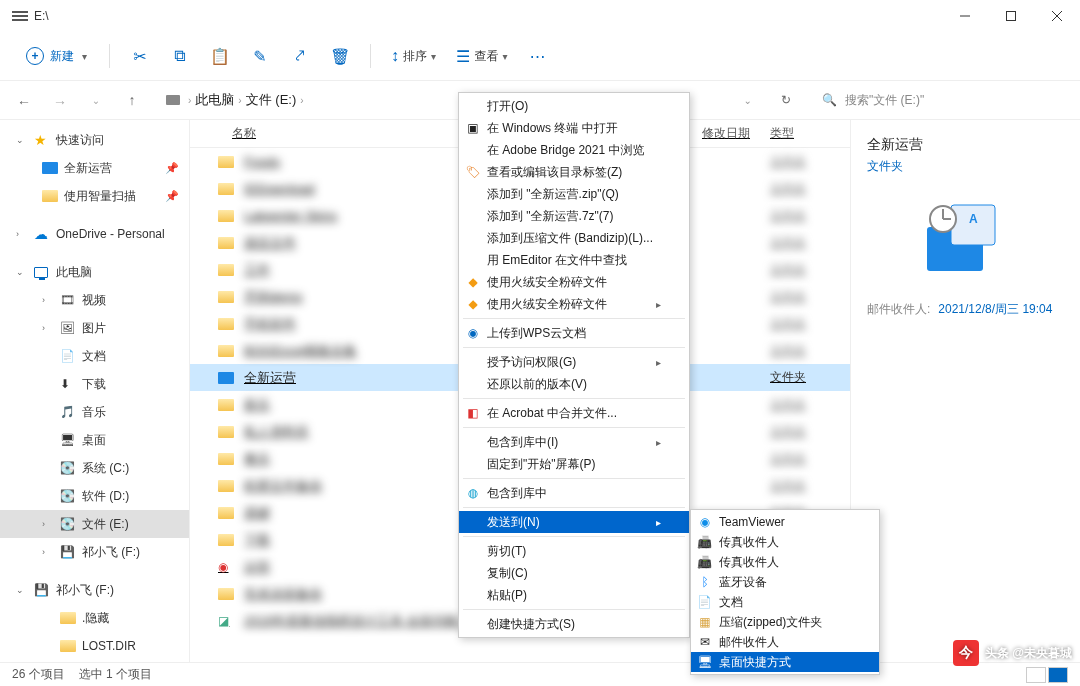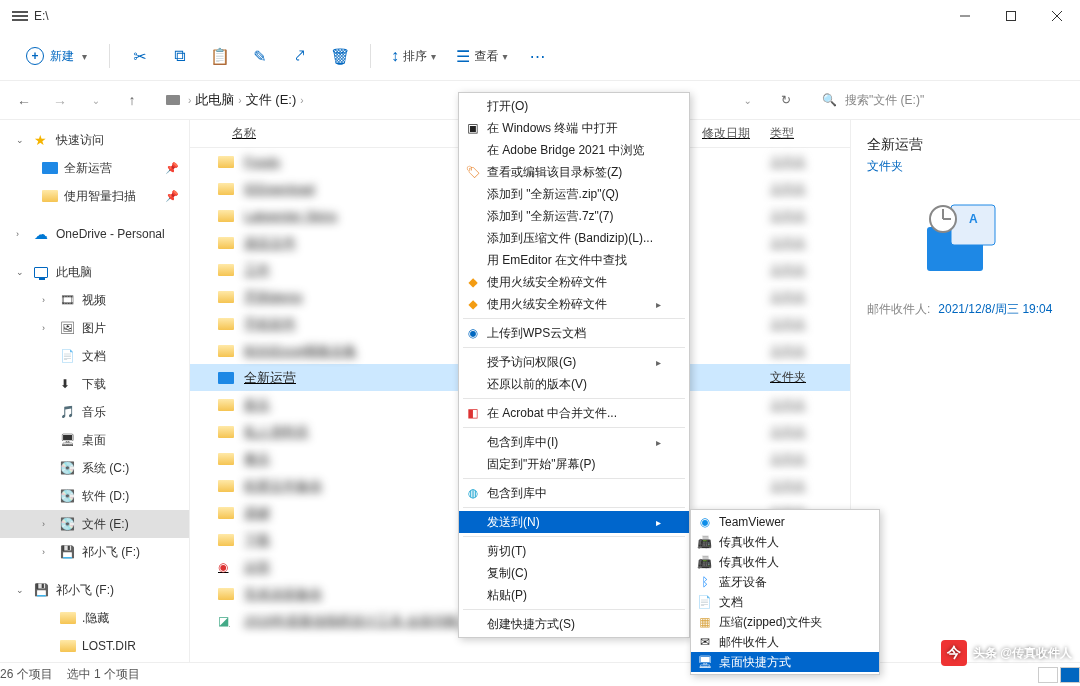--- a/index.html
+++ b/index.html
@@ -60,21 +60,21 @@
 .frow .t { width: 80px; color: #777; font-size: 12px; }
 .frow.sel .t { filter: none; color: #333; }
 
 .details { width: 230px; border-left: 1px solid #eee; padding: 16px; }
 .details .dtitle { font-size: 14px; color: #222; margin-bottom: 4px; }
 .details .dtype { font-size: 12px; color: #0067c0; margin-bottom: 16px; }
 .details .dicon { width: 90px; height: 90px; margin: 12px auto 20px; position: relative; }
 .details .dlabel { font-size: 12px; color: #888; }
 .details .dval { font-size: 12px; color: #0067c0; }
 
-.statusbar { height: 24px; border-top: 1px solid #eee; display: flex; align-items: center; padding: 0 0; font-size: 12px; color: #555; gap: 14px; }
+.statusbar { height: 24px; border-top: 1px solid #eee; display: flex; align-items: center; padding: 0 12px; font-size: 12px; color: #555; gap: 14px; }
 .statusbar .sp { flex: 1; }
 .viewsw { display: flex; gap: 2px; }
 .vsb { width: 20px; height: 16px; border: 1px solid #ccc; }
 .vsb.active { background: #0067c0; }
 
 .ctxmenu { position: absolute; top: 92px; left: 458px; width: 232px; background: #fff; border: 1px solid #ccc; box-shadow: 2px 2px 8px rgba(0,0,0,0.2); z-index: 100; padding: 2px 0; }
 .ctxmenu .ci { height: 22px; display: flex; align-items: center; padding: 0 28px 0 28px; font-size: 12px; color: #222; position: relative; white-space: nowrap; }
 .ctxmenu .ci.hl { background: #0066cc; color: #fff; }
 .ctxmenu .ci .cicon { position: absolute; left: 6px; width: 16px; text-align: center; }
 .ctxmenu .ci .arrow { margin-left: auto; font-size: 10px; color: #666; }
@@ -583,14 +583,14 @@
       <span>邮件收件人</span>
     </div>
   <div class="si hl">
       <span class="sicon">🖥</span>
       <span>桌面快捷方式</span>
     </div>
 </div>
 
 <div class="watermark">
   <span class="wm-icon">今</span>
-  <span>头条 @传真收件人</span>
+  <span>头条 @未央暮城</span>
 </div>
 
 </body></html>

